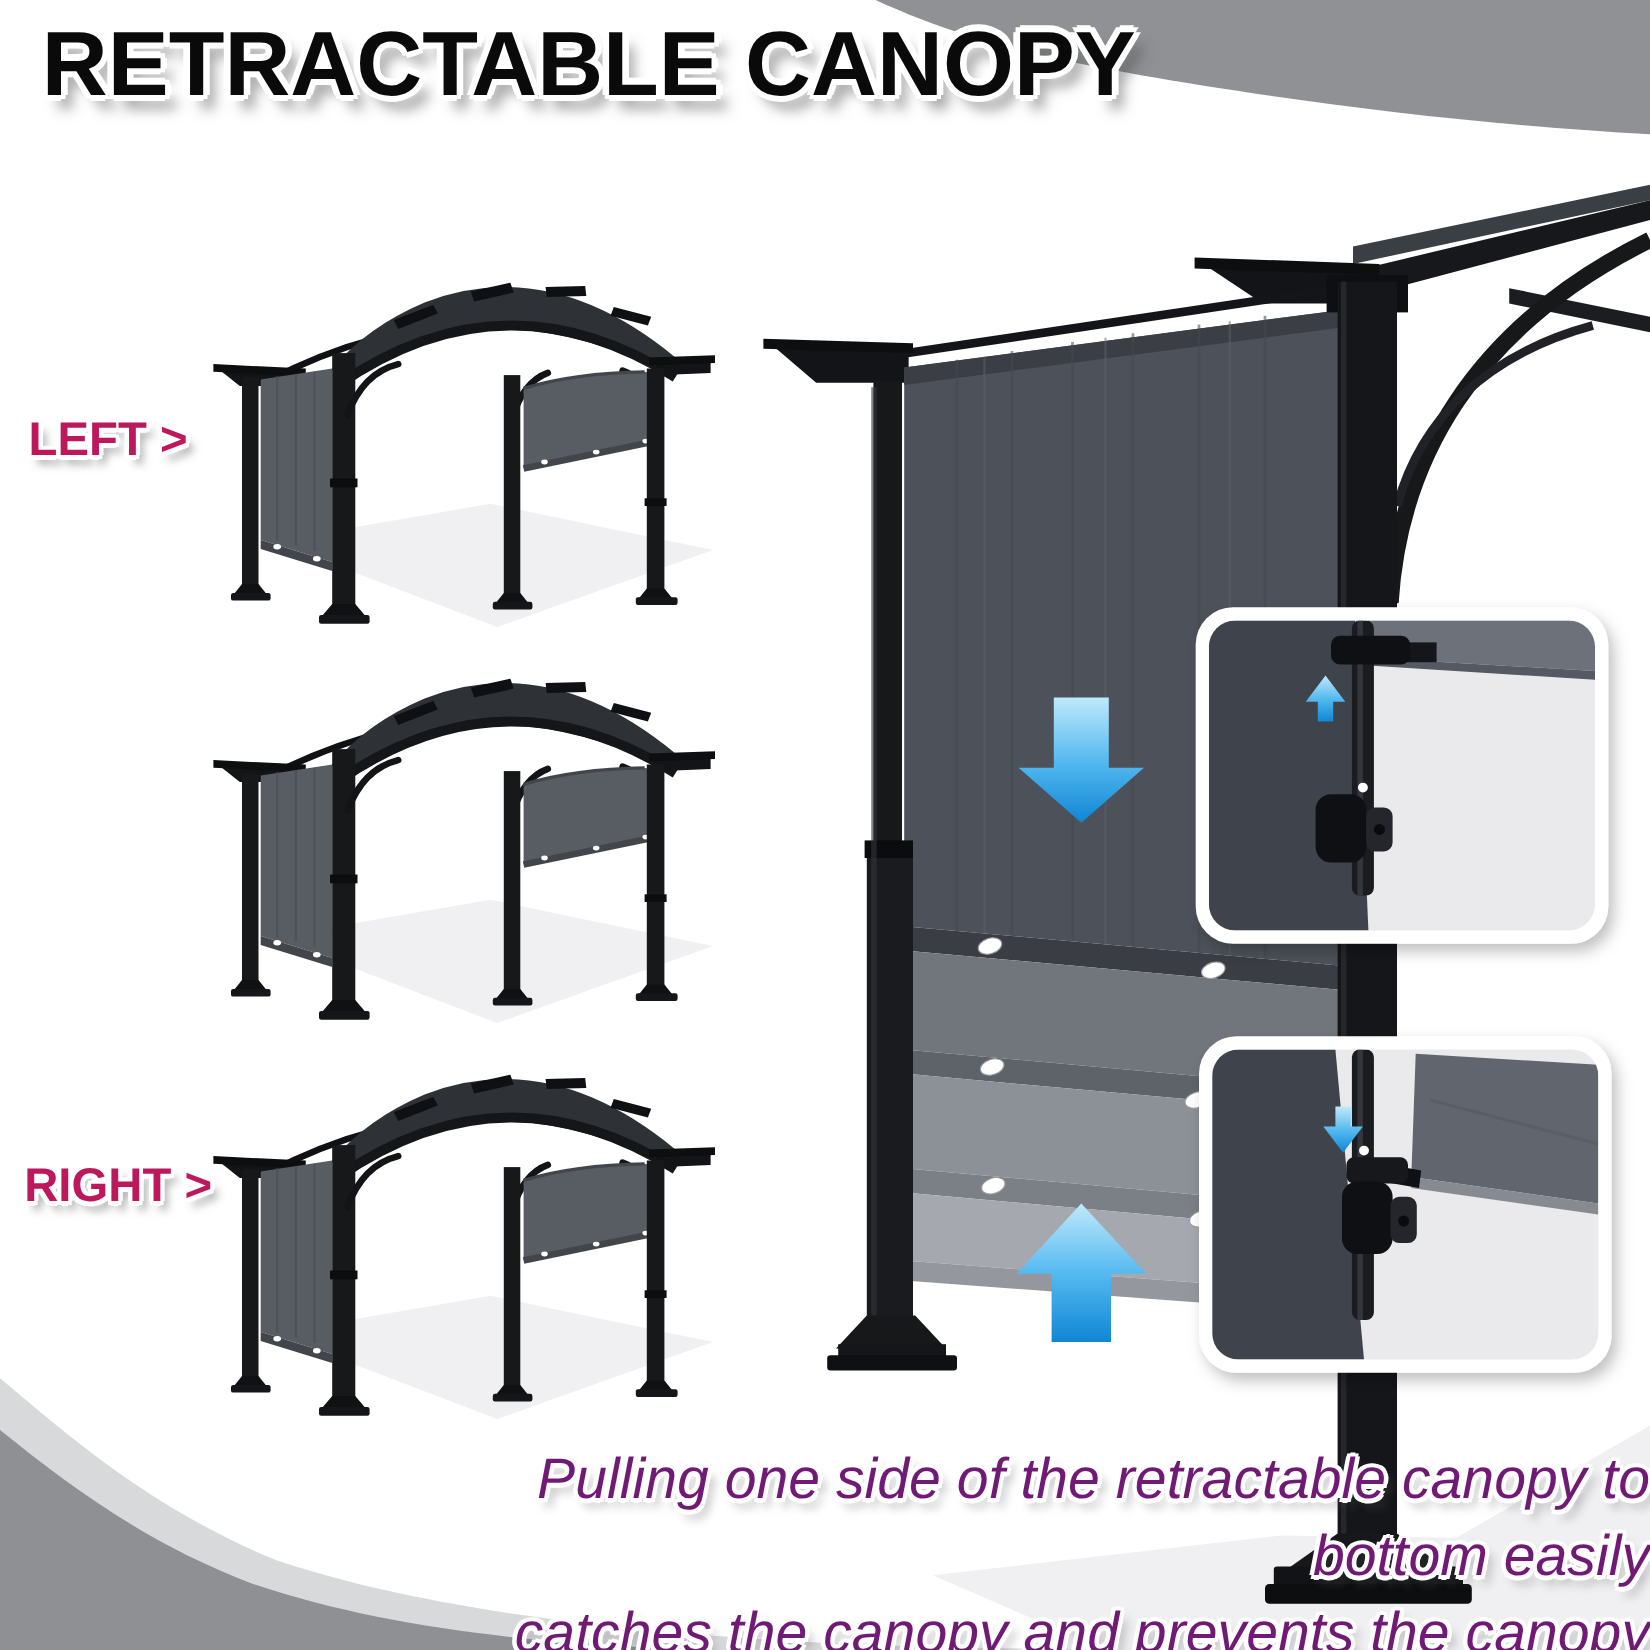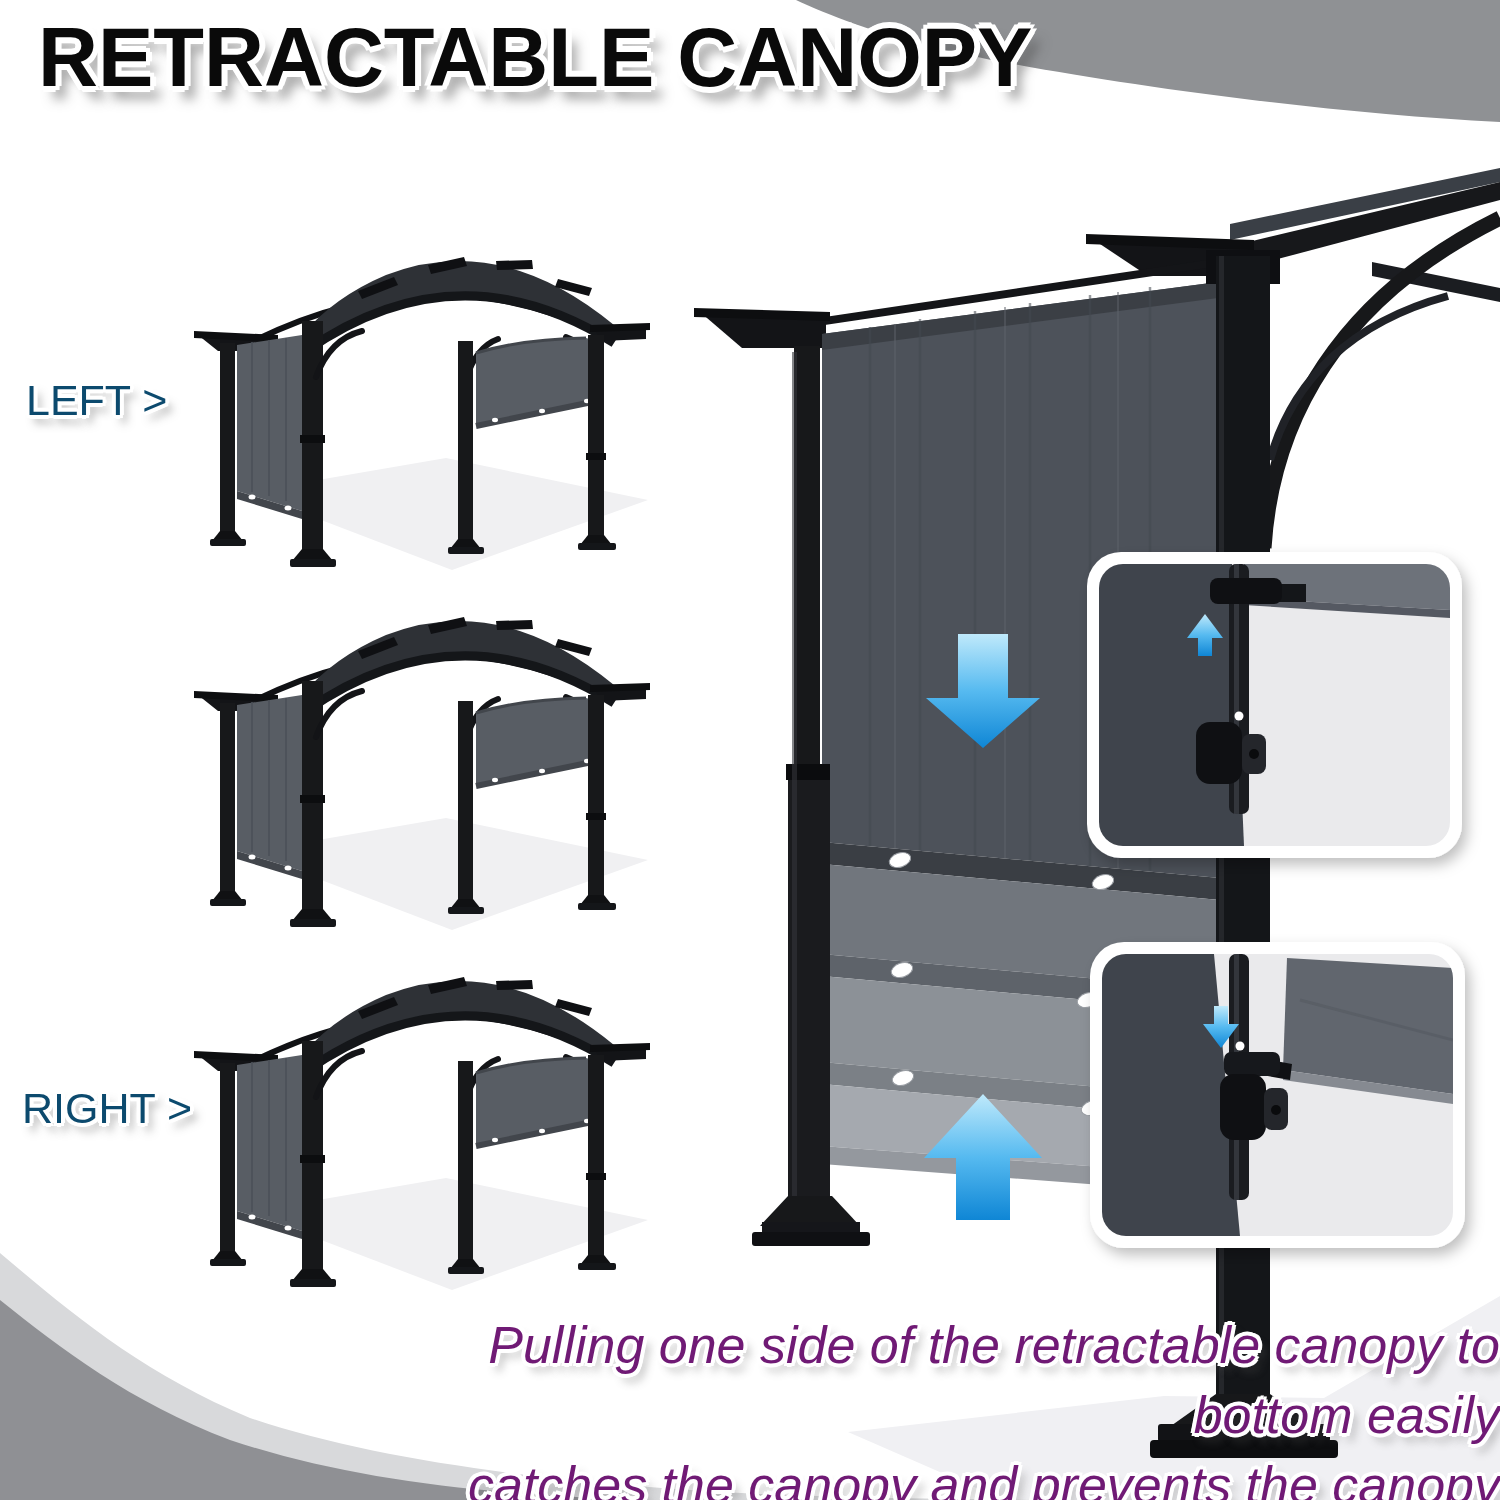--- a/index.html
+++ b/index.html
@@ -11,29 +11,29 @@
   .page-title{
     position:absolute;left:38px;top:10px;white-space:nowrap;
     font-size:83px;font-weight:900;letter-spacing:0px;color:#0a0a0a;
     text-shadow:
       -6px 0 0 #fff,6px 0 0 #fff,0 -6px 0 #fff,0 6px 0 #fff,
       -4px -4px 0 #fff,4px 4px 0 #fff,-4px 4px 0 #fff,4px -4px 0 #fff,
       10px 13px 12px rgba(70,70,70,.5);
   }
   .side-label{
     position:absolute;white-space:nowrap;
-    font-size:43px;font-weight:400;color:#0c4a6e;
+    font-size:43px;font-weight:700;color:#be185d;
     text-shadow:
       -4px 0 0 #fff,4px 0 0 #fff,0 -4px 0 #fff,0 4px 0 #fff,
       -3px -3px 0 #fff,3px 3px 0 #fff,-3px 3px 0 #fff,3px -3px 0 #fff,
       6px 8px 8px rgba(70,70,70,.5);
   }
   .label-left{left:26px;top:376px;}
   .label-middle{left:15px;top:736px;}
-  .label-right{left:22px;top:1084px;}
+  .label-right{left:22px;top:1054px;}
   .caption{
     position:absolute;left:400px;top:1310px;width:1100px;text-align:right;
     font-size:52px;font-style:italic;color:#701a75;line-height:1.35;
     text-shadow:
       -4px 0 0 #fff,4px 0 0 #fff,0 -4px 0 #fff,0 4px 0 #fff,
       -3px -3px 0 #fff,3px 3px 0 #fff,-3px 3px 0 #fff,3px -3px 0 #fff,
       6px 8px 9px rgba(90,90,90,.45);
   }
 </style>
 </head>

